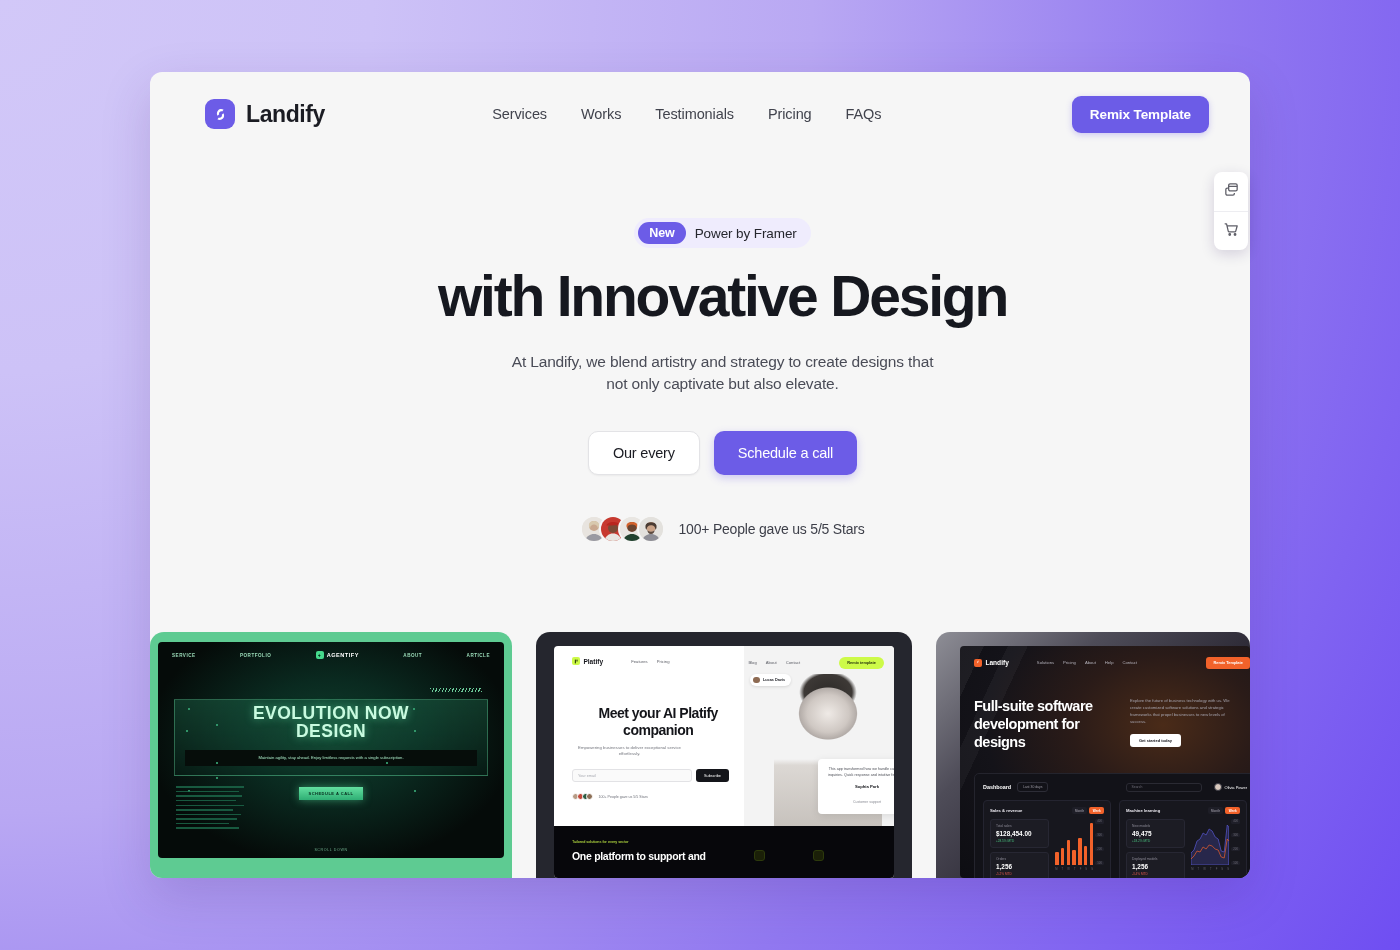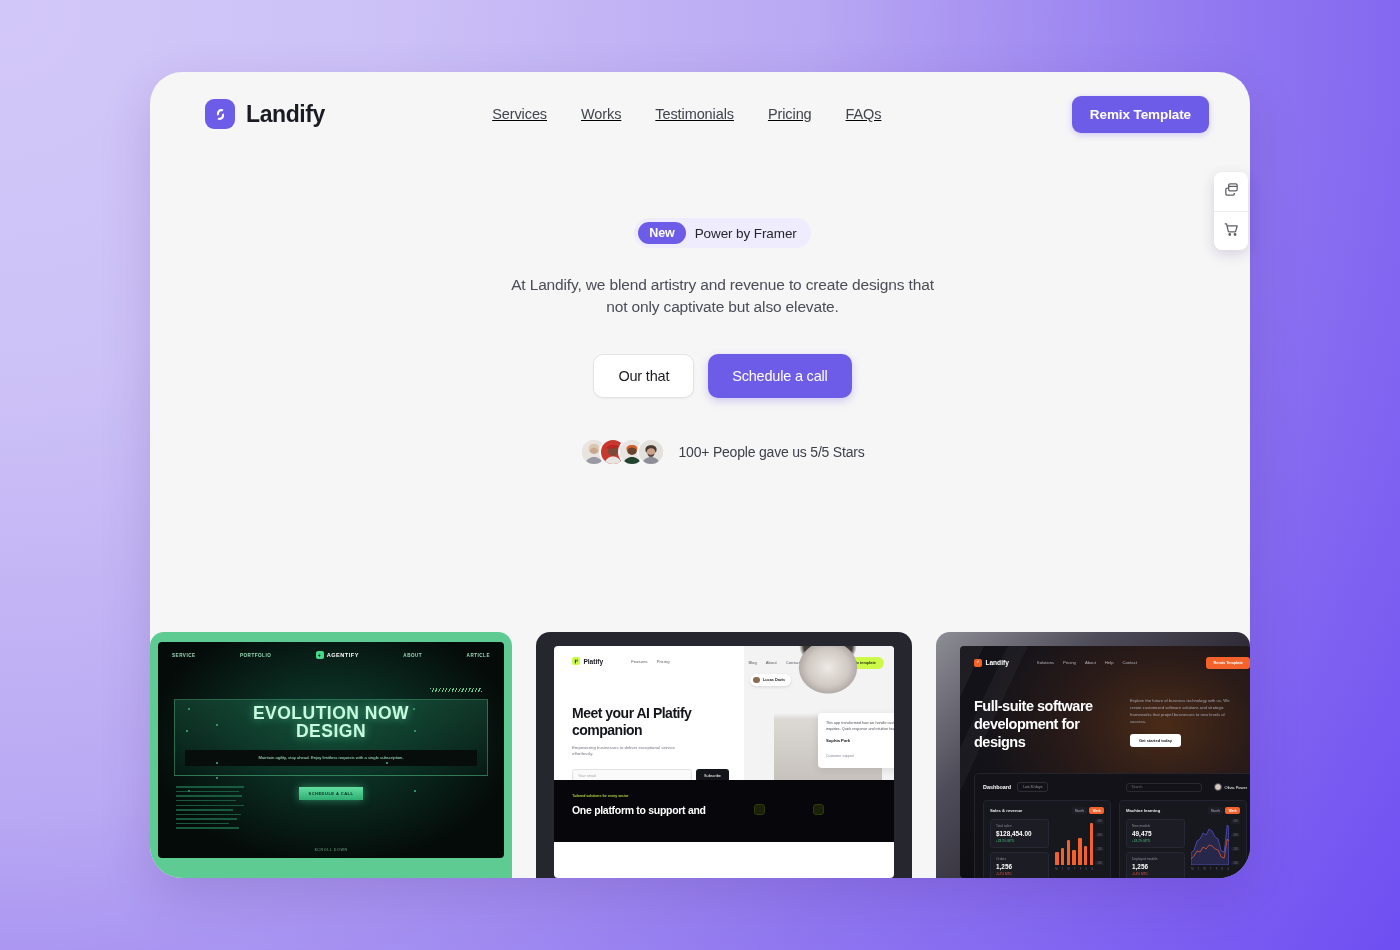--- a/index.html
+++ b/index.html
@@ -13,21 +13,21 @@
       radial-gradient(circle at 0% 0%, #d2c8f8 0%, #cdc2f7 22%, #b9a8f3 48%, #9178f0 72%, #6f4ef2 100%);
   }
   .stage { position: relative; width: 1400px; height: 950px; }
 
   
   .site-card {
     position: absolute;
     left: 150px; top: 72px;
     width: 1100px; height: 806px;
     background: #f6f6f6;
-    border-radius: 32px;
+    border-radius: 12px;
     overflow: hidden;
     box-shadow: 0 18px 50px rgba(60,30,120,.18);
   }
 
   
   .nav {
     height: 84px;
     display: flex; align-items: center;
     padding: 0 41px 0 55px;
   }
@@ -39,21 +39,20 @@
     flex: none;
   }
   .brand-name {
     font-size: 23px; font-weight: 600; color: #1b1c23;
     letter-spacing: -.4px;
   }
   .nav-links {
     display: flex; gap: 34px;
     margin-left: auto; margin-right: auto;
     padding-left: 72px;
-    text-decoration: underline;
   }
   .nav-link {
     font-size: 14.5px; color: #41434d; letter-spacing: -.1px;
     cursor: pointer; white-space: nowrap;
   }
   .btn-remix {
     margin-left: auto;
     background: #6c5ce7; color: #fff;
     font-size: 13.5px; font-weight: 600;
     border: none; border-radius: 9px;
@@ -198,21 +197,21 @@
     background: repeating-linear-gradient(115deg, #7ce8b0 0 1px, transparent 1px 3px);
     opacity: .85;
   }
   .ag-lorem {
     position: absolute; left: 18px; bottom: 26px; width: 68px;
   }
   .ag-lorem i { display: block; height: 1.4px; background: #1d6b4c; margin-bottom: 3.2px; opacity:.8; }
 
   
   .platify { width: 100%; height: 232px; background: #fff; }
-  .pf-top { display: flex; height: 134px; }
+  .pf-top { display: flex; height: 180px; text-align: center; }
   .pf-left { width: 56%; padding: 11px 0 0 18px; }
   .pf-right { width: 44%; background: #f3f3f3; position: relative; }
   .pf-nav { display: flex; align-items: center; }
   .pf-brand { display: flex; align-items: center; gap: 3.4px; font-size: 6.6px; font-weight: 700; color: #14151a; }
   .pf-logo { width: 8px; height: 8px; border-radius: 2px; background: #cdfa48; display:flex; align-items:center; justify-content:center;}
   .pf-links { display: flex; gap: 9px; margin-left: 28px; font-size: 4.2px; color: #5c5e66; }
   .pf-h1 { margin-top: 40px; font-size: 14px; font-weight: 700; color: #14151a; letter-spacing: -.5px; line-height: 1.2; }
   .pf-p { margin-top: 6px; font-size: 4.3px; color: #73757d; line-height: 1.6; width: 115px; }
   .pf-form { margin-top: 11px; display: flex; gap: 4px; align-items: center; }
   .pf-input {
@@ -371,29 +370,30 @@
     </div>
 
     <div class="hero">
 
       <div class="pill">
         <span class="pill-badge">New</span>
         <span class="pill-text">Power by Framer</span>
       </div>
 
       <h1 class="headline">
+        <span class="l2">with Innovative Design</span>
       </h1>
 
       <p class="subhead">
-        <span>At Landify, we blend artistry and revenue to create designs that</span><br>
+        <span>At Landify, we blend artistry and strategy to create designs that</span><br>
         <span>not only captivate but also elevate.</span>
       </p>
 
       <div class="cta-row">
-        <button class="btn-ghost">Our that</button>
+        <button class="btn-ghost">Our every</button>
         <button class="btn-primary">Schedule a call</button>
       </div>
 
       <div class="social">
         <div class="avatars">
           <span class="avatar">
             <svg width="24" height="24" viewBox="0 0 24 24">
                 <rect width="24" height="24" fill="#e8e4df"></rect>
                 <circle cx="12" cy="9" r="5" fill="#c9a88f"></circle>
                 <path d="M3 24c1.5-5 5-7 9-7s7.5 2 9 7z" fill="#9a9aa2"></path>

